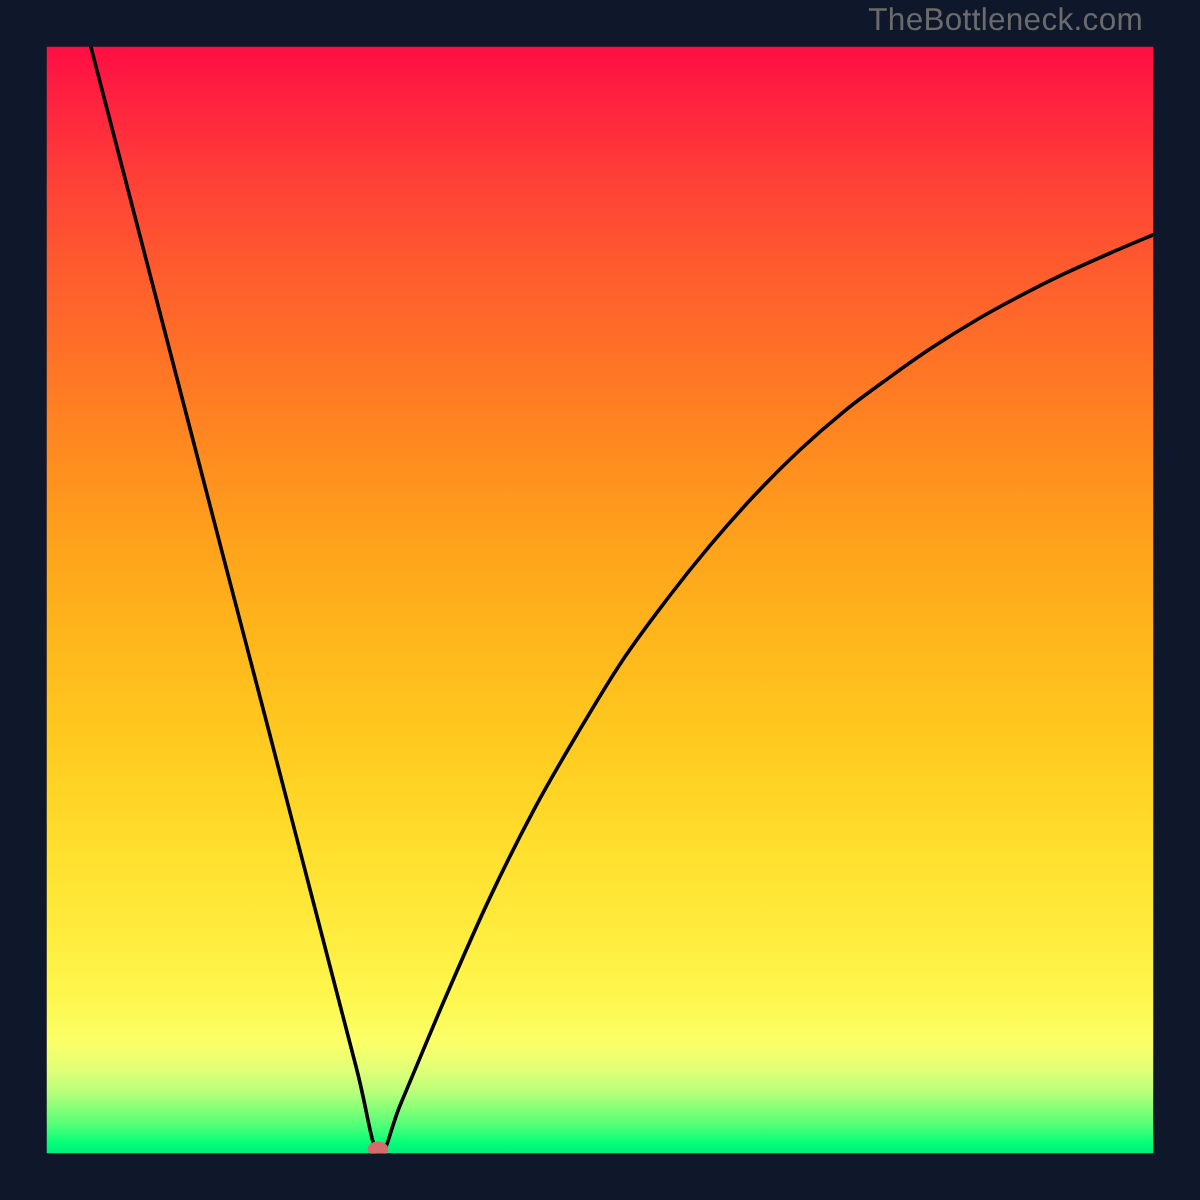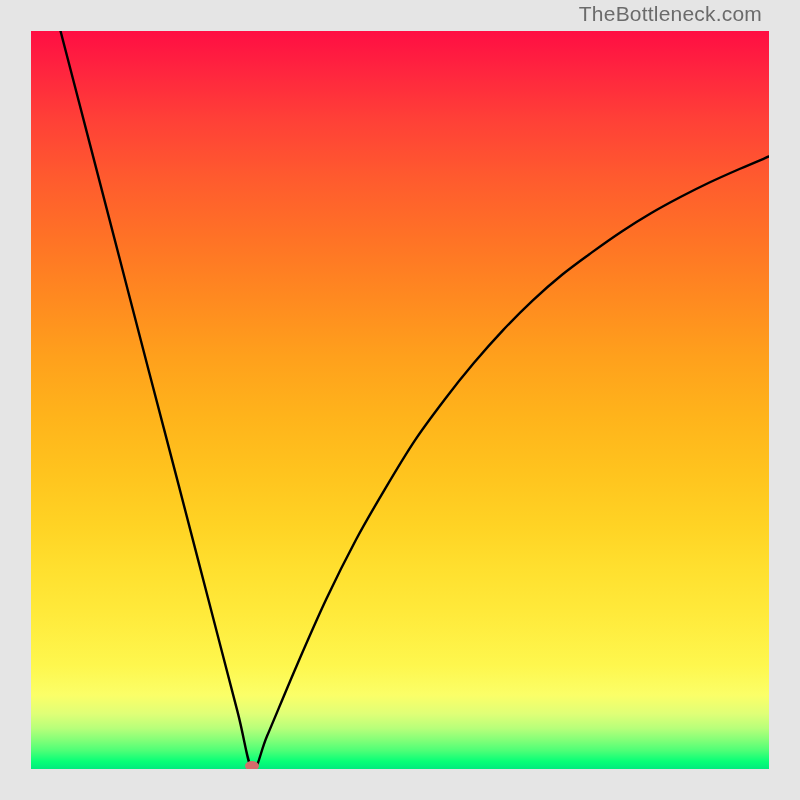--- a/index.html
+++ b/index.html
@@ -10,21 +10,21 @@
     background: #000;
     position: relative;
     font-family: Arial, Helvetica, sans-serif;
   }
   .outer {
     position: absolute;
     top: 0;
     left: 0;
     width: 800px;
     height: 800px;
-    background: #e5e5e5;
+    background: #0f172a;
   }
   .plot-area {
     position: absolute;
     top: 31px;
     left: 31px;
     width: 738px;
     height: 738px;
     overflow: hidden;
   }
   .gradient {

